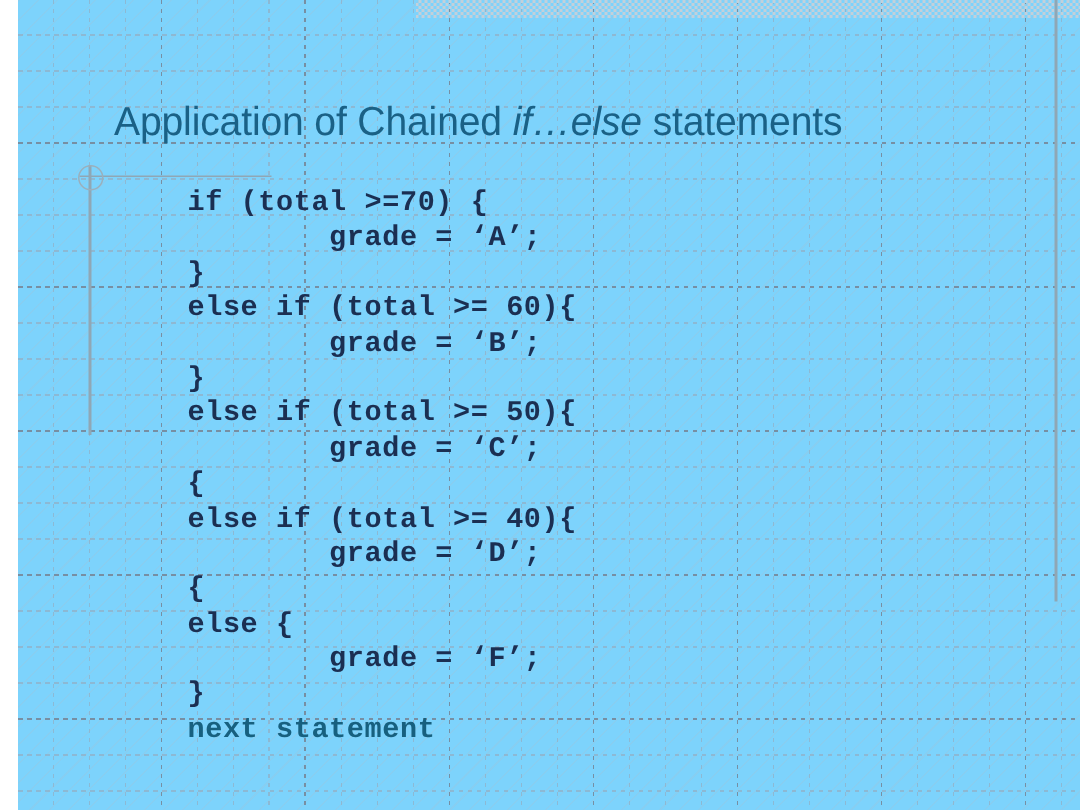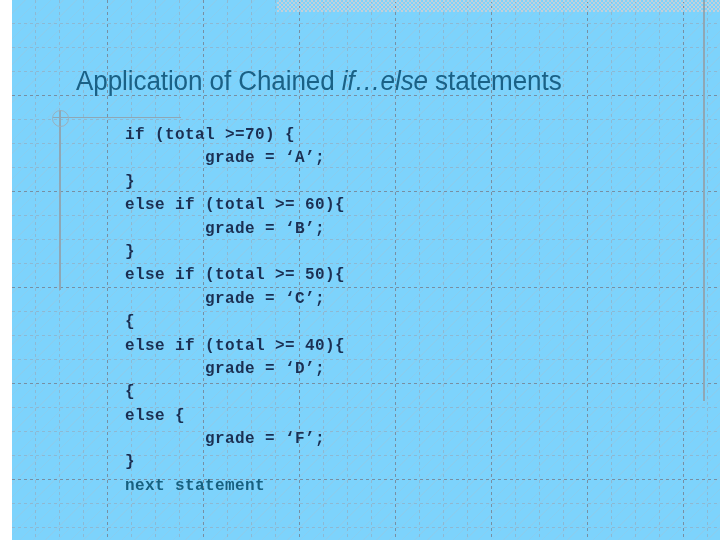--- a/index.html
+++ b/index.html
@@ -155,21 +155,21 @@
   .title .ital {
     font-style: italic;
   }
 
   
   .code {
     position: absolute;
     left: 113px;
     top: 124px;
     font-family: "Liberation Mono", "DejaVu Sans Mono", monospace;
-    font-size: 16px;
+    font-size: 19px;
     font-weight: bold;
     line-height: 23.4px;
     color: #1b2f52;
     white-space: pre;
     letter-spacing: .4px;
   }
   .code .line {
     white-space: pre;
     height: 23.4px;
   }

